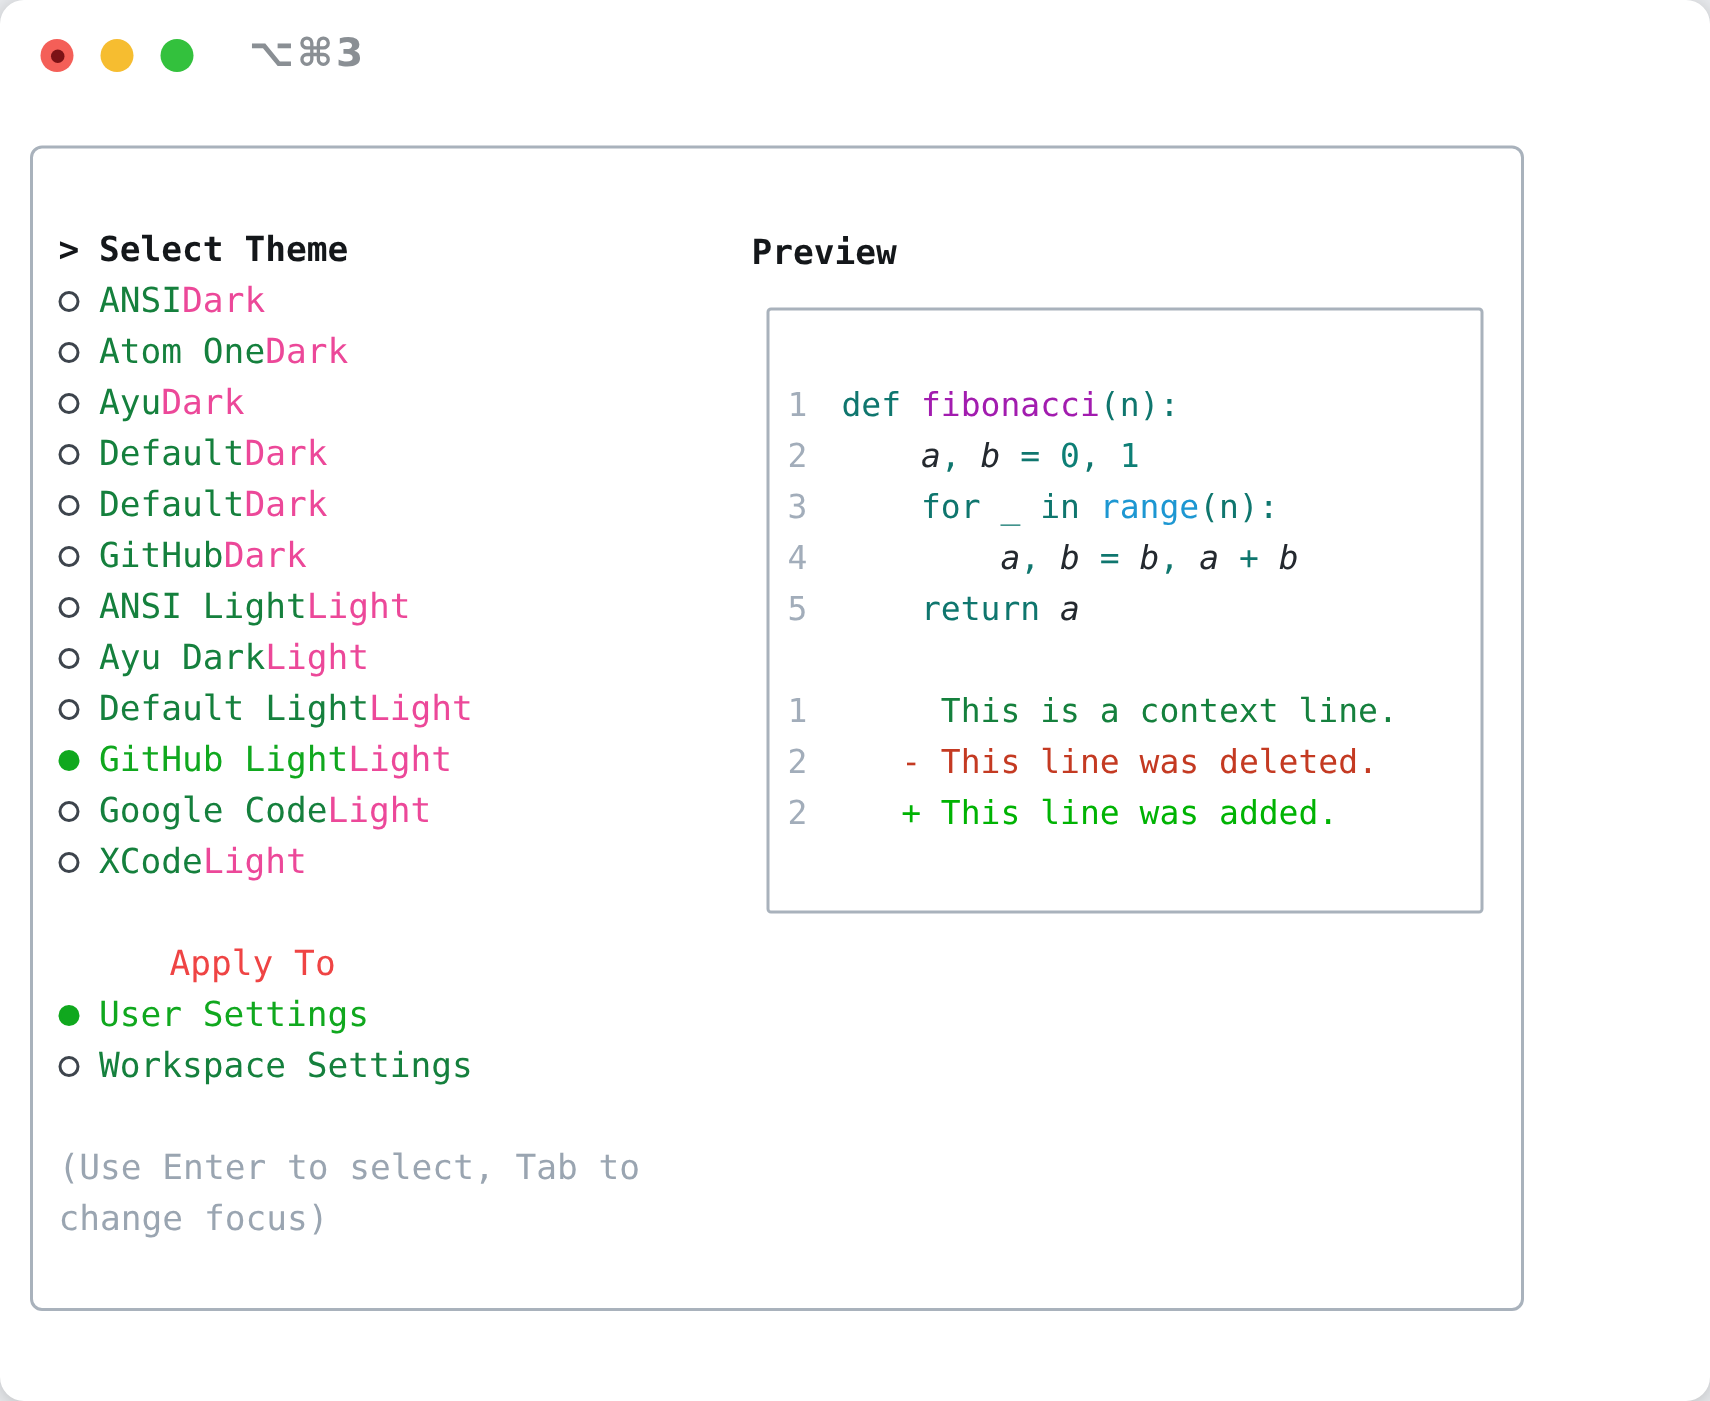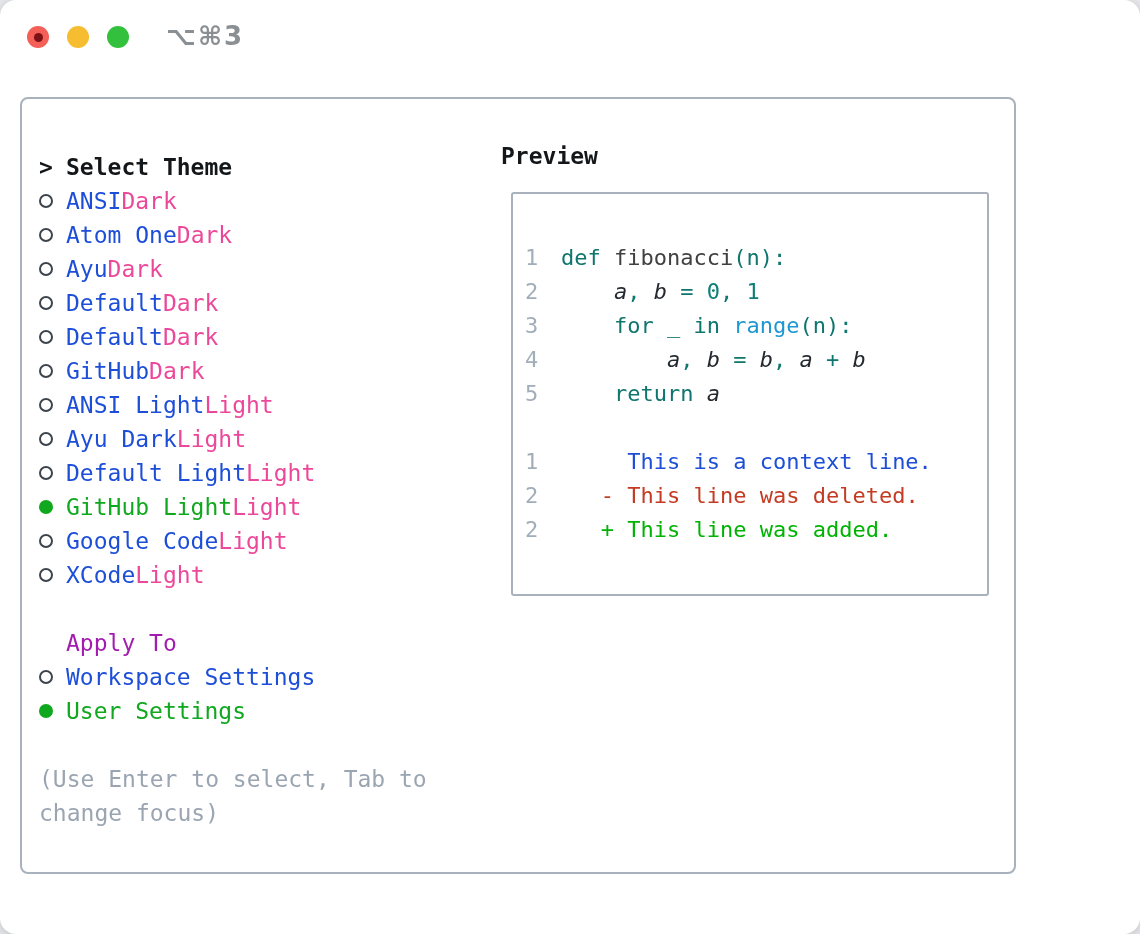--- a/index.html
+++ b/index.html
@@ -30,52 +30,52 @@
     font-size:26px;font-weight:bold;color:#8a8f94;letter-spacing:2px;
   }
   
   .panel{
     position:absolute;left:20px;top:97px;
     width:992px;height:773px;
     border:2px solid #a9b2bc;border-radius:8px;
     background:#fff;box-sizing:content-box;
   }
   .left-col{position:absolute;left:17px;top:51px;font-size:23px;color:#3b4148;}
-  .right-col{position:absolute;left:479px;top:40px;font-size:23px;}
+  .right-col{position:absolute;left:479px;top:53px;font-size:23px;}
   .row{height:34px;display:flex;align-items:center;white-space:pre;}
   .mk{width:27px;flex:none;display:inline-flex;align-items:center;}
   .circle{
     width:14px;height:14px;box-sizing:border-box;
     border:2.5px solid #3d444c;border-radius:50%;
     background:transparent;
   }
   .circle.on{border-color:#10a81e;background:#10a81e;}
   .prompt{color:#14171a;font-weight:bold;}
   .hdr{color:#14171a;font-weight:bold;}
-  .hdr2{color:#a21caf;}
-  .name{color:#1d4ed8;}
+  .hdr2{color:#ef4444;margin-left:47px;}
+  .name{color:#15803d;}
   .name.sel{color:#10a81e;}
   .variant{color:#ec4899;}
   .help-line{color:#9aa5b1;}
   
   .preview-box{
     margin-top:19px;margin-left:10px;
     width:478px;height:404px;box-sizing:border-box;
     border:2px solid #a9b2bc;border-radius:3px;
     padding:46px 0 0 12px;
     font-size:22px;background:#fff;
   }
   .cline{height:34px;display:flex;align-items:center;white-space:pre;}
   .gut{width:36px;flex:none;color:#a2adba;}
   .c-code{color:#0f766e;text-align:right;}
-  .c-func{color:#404040;}
+  .c-func{color:#a21caf;}
   .c-lit{color:#0e7f76;}
   .c-blt{color:#1d97d2;text-align:center;}
   .c-var{color:#24292f;font-style:italic;}
-  .c-ctx{color:#1d4ed8;}
+  .c-ctx{color:#15803d;}
   .c-del{color:#c43a22;}
   .c-add{color:#00b303;}
 </style>
 </head>
 <body>
 
 <div class="window">
 
   <div class="lights">
     <span class="light red">
@@ -110,22 +110,22 @@
         </div>
 
       <div class="row"></div>
 
       <div class="row">
         <span class="mk"></span>
         <span class="hdr2">Apply To</span>
       </div>
 
       <div>
+          <div class="row"><span class="mk"><span class="circle on"></span></span><span class="name sel">User Settings</span></div>
           <div class="row"><span class="mk"><span class="circle"></span></span><span class="name">Workspace Settings</span></div>
-          <div class="row"><span class="mk"><span class="circle on"></span></span><span class="name sel">User Settings</span></div>
         </div>
 
       <div class="row"></div>
 
       <div class="row help-line">(Use Enter to select, Tab to</div>
       <div class="row help-line">change focus)</div>
     </div>
 
     <div class="right-col">
       <div class="row">

